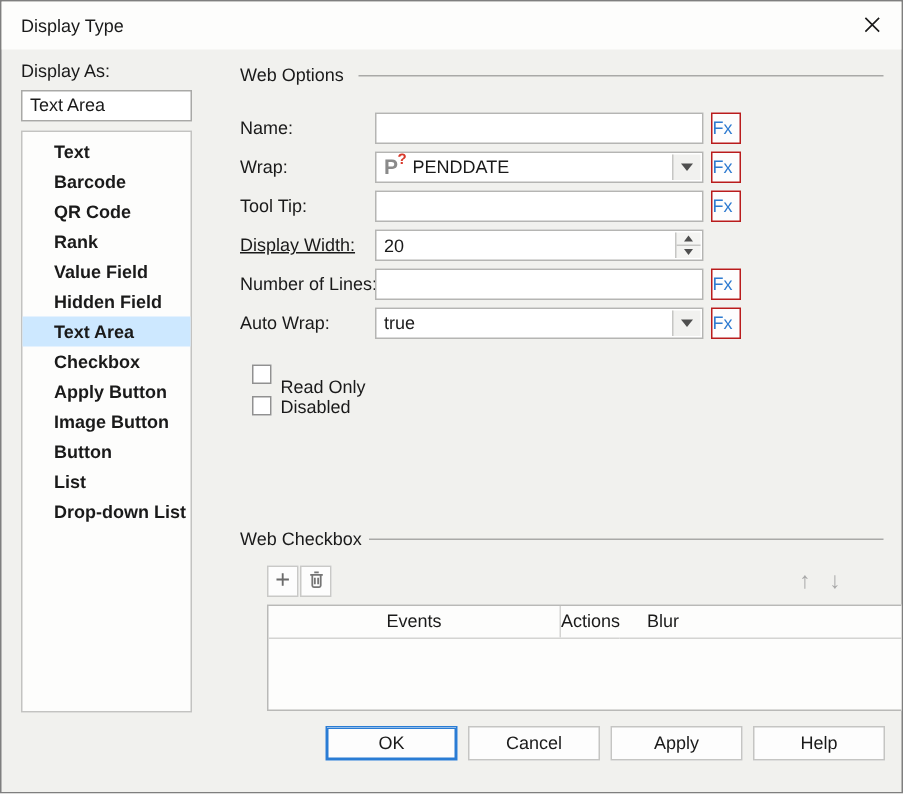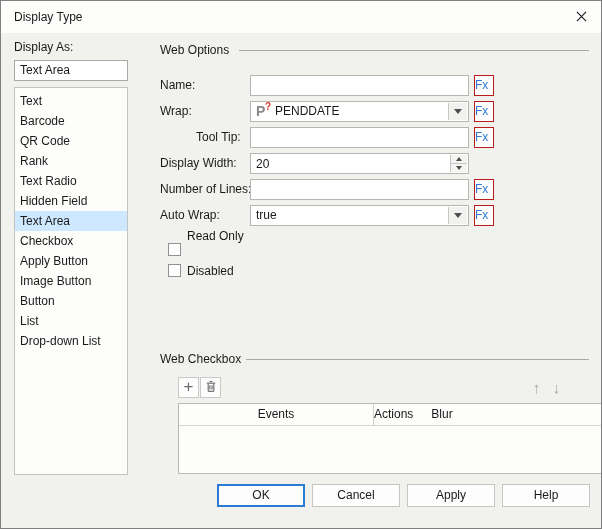--- a/index.html
+++ b/index.html
@@ -31,21 +31,21 @@
   .label { position:absolute; white-space:nowrap; }
   .selfield {
     position:absolute; left:13px; top:59px; width:114px; height:21px;
     background:#fff; border:1px solid #a9a9a7;
     line-height:19px; padding-left:5px;
   }
   .listbox {
     position:absolute; left:13px; top:86px; width:114px; height:388px;
     background:#fdfdfc; border:1px solid #c3c3c1; padding-top:3px;
   }
-  .li { height:20px; line-height:20px; padding-left:5px; white-space:nowrap; }
+  .li { height:20px; line-height:20px; padding-left:21px; white-space:nowrap;font-weight:bold; }
   .li.selected { background:#cde8ff; }
   .group-title { position:absolute; white-space:nowrap; }
   .group-line { position:absolute; height:1px; background:#a9a9a7; }
   .field {
     position:absolute; left:249px; width:219px; height:21px;
     background:#fff; border:1px solid #b5b5b3;
   }
   .field input {
     width:100%; height:100%; border:none; background:transparent;
     font:inherit; color:inherit; padding-left:5px; outline:none;
@@ -129,21 +129,21 @@
     </button>
   </div>
 
   <div class="label" style="left:13px; top:39px;">Display As:</div>
   <div class="selfield">Text Area</div>
   <div class="listbox">
     <div class="li">Text</div>
     <div class="li">Barcode</div>
     <div class="li">QR Code</div>
     <div class="li">Rank</div>
-    <div class="li">Text Radio</div>
+    <div class="li">Value Field</div>
     <div class="li">Hidden Field</div>
     <div class="li selected">Text Area</div>
     <div class="li">Checkbox</div>
     <div class="li">Apply Button</div>
     <div class="li">Image Button</div>
     <div class="li">Button</div>
     <div class="li">List</div>
     <div class="li">Drop-down List</div>
   </div>
 
@@ -162,27 +162,27 @@
       <span class="param-p">P</span>
       <span class="param-q">?</span>
     </span>
     <span class="combo-text with-icon">PENDDATE</span>
     <span class="drop-btn">
         <span class="tri-down"></span>
       </span>
   </div>
   <div class="fx-btn" style="top:100px;"><span>Fx</span></div>
 
-  <div class="label" style="left:159px; top:129px;margin-left:36px;">Tool Tip:</div>
+  <div class="label" style="left:159px; top:129px;">Tool Tip:</div>
   <div class="field" style="top:126px;">
     <input value="" style="">
   </div>
   <div class="fx-btn" style="top:126px;"><span>Fx</span></div>
 
-  <div class="label" style="left:159px; top:155px;">Display Width:</div>
+  <div class="label" style="left:159px; top:155px;text-decoration:underline;">Display Width:</div>
   <div class="field" style="top:152px;">
     <input value="20" style="">
     <span class="spinner">
       <span class="spin-half">
           <span class="tri-up-s"></span>
         </span>
       <span class="spin-half">
           <span class="tri-dn-s"></span>
         </span>
     </span>
@@ -197,21 +197,21 @@
   <div class="label" style="left:159px; top:207px;">Auto Wrap:</div>
   <div class="field" style="top:204px;">
     <span class="combo-text">true</span>
     <span class="drop-btn">
         <span class="tri-down"></span>
       </span>
   </div>
   <div class="fx-btn" style="top:204px;"><span>Fx</span></div>
 
   <div class="checkbox" style="top:242px;"></div>
-  <div class="label" style="left:186px; top:228px;text-align:center;">Read Only</div>
+  <div class="label" style="left:186px; top:250px;text-align:center;">Read Only</div>
   <div class="checkbox" style="top:263px;"></div>
   <div class="label" style="left:186px; top:263px;">Disabled</div>
 
   <div class="group-title" style="left:159px; top:351px;">Web Checkbox</div>
   <div class="group-line" style="left:245px; top:358px; width:343px;"></div>
 
   <div class="tool-btn" style="left:177px;">
     <span class="plus-glyph">+</span>
   </div>
   <div class="tool-btn" style="left:199px;">

